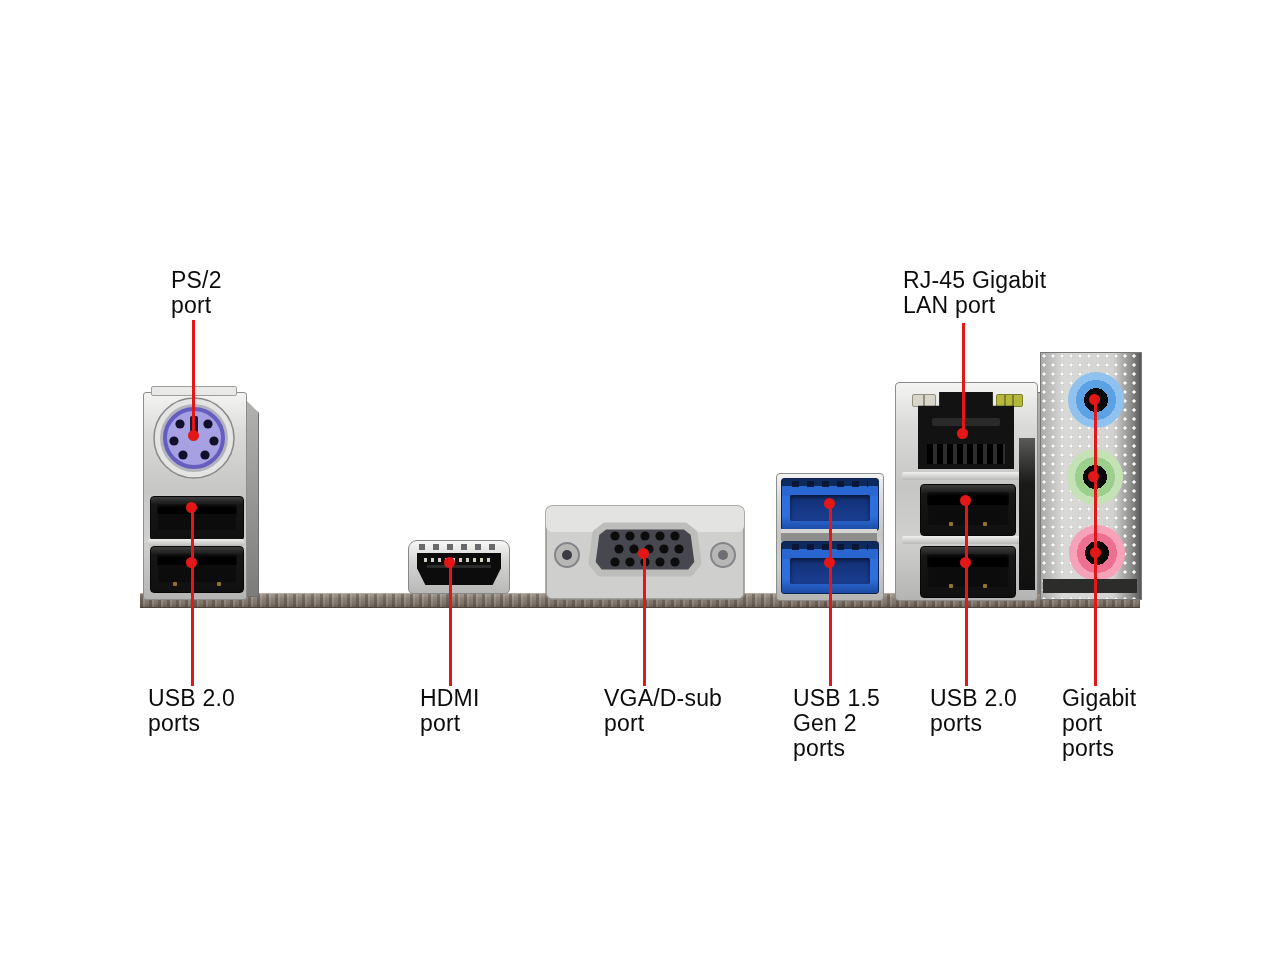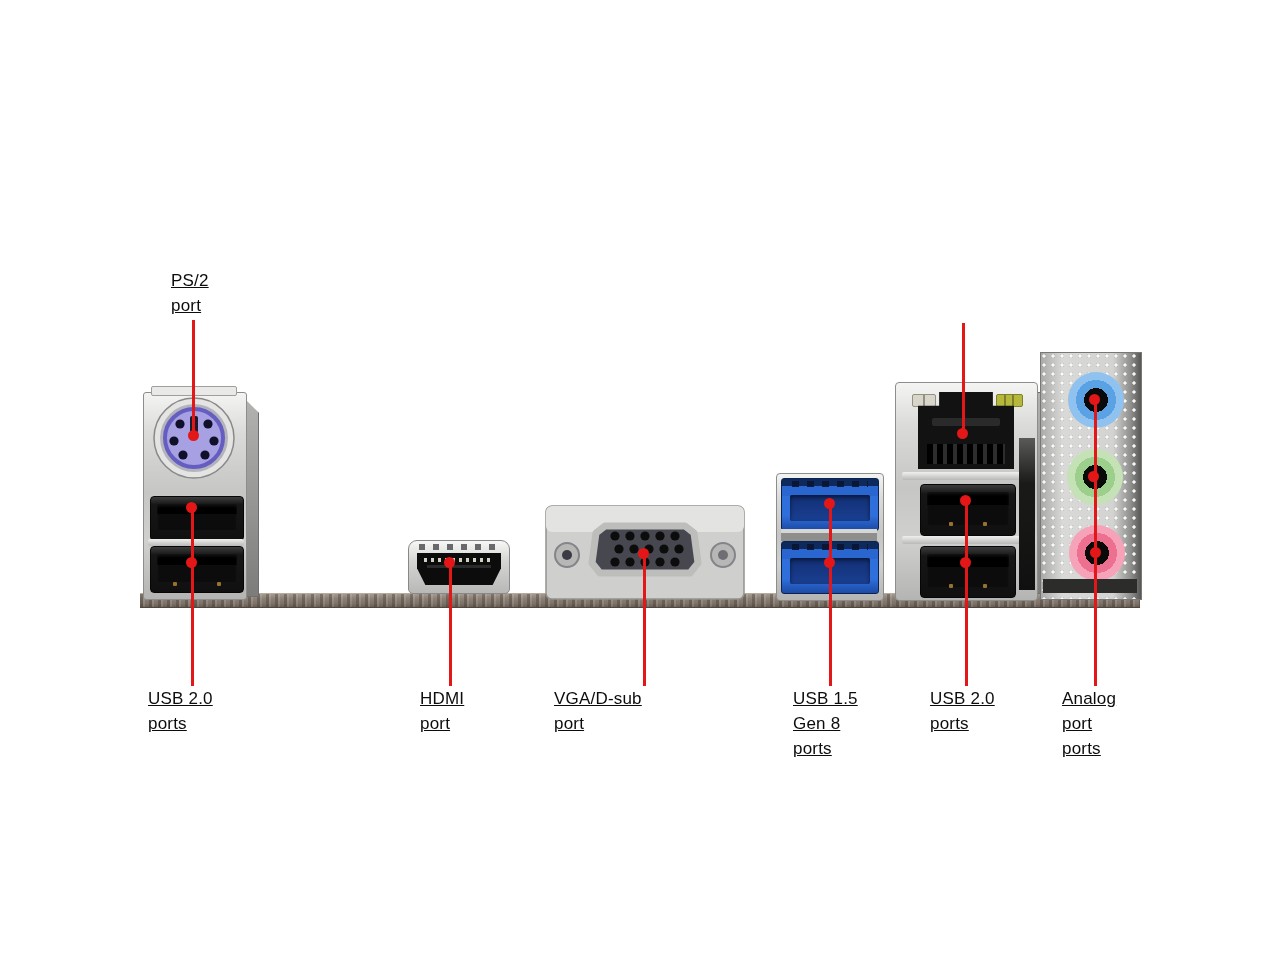--- a/index.html
+++ b/index.html
@@ -5,21 +5,21 @@
   html,body{margin:0;padding:0;background:#ffffff;}
   #canvas{
     position:relative;width:1280px;height:960px;background:var(--background,#ffffff);
     overflow:hidden;font-family:"Liberation Sans", sans-serif;
   }
   .abs{position:absolute;}
 
   
   .callout{
     position:absolute;color:var(--text-color,#0c0c0c);
-    font-size:17px;line-height:25px;letter-spacing:0.2px;white-space:nowrap;text-decoration:underline;
+    font-size:23px;line-height:25px;letter-spacing:0.2px;white-space:nowrap;
   }
   .callout span{display:block;}
   .leader{position:absolute;width:3px;background:var(--annotation-red,#e31717);}
   .dot{position:absolute;width:11px;height:11px;border-radius:50%;
        background:var(--annotation-red,#e31717);}
 
   
   .board-strip{
     left:140px;top:593px;width:1000px;height:13px;
     background:
@@ -238,40 +238,44 @@
   <div class="dot" style="left:960px;top:495px;"></div>
   <div class="dot" style="left:960px;top:557px;"></div>
   <div class="dot" style="left:1089px;top:394px;"></div>
   <div class="dot" style="left:1088px;top:471px;"></div>
   <div class="dot" style="left:1090px;top:547px;"></div>
 
   <div class="callout" style="left:171px;top:268px;">
     <span>PS/2</span>
     <span>port</span>
   </div>
+  <div class="callout" style="left:903px;top:268px;">
+    <span>RJ-45 Gigabit</span>
+    <span>LAN port</span>
+  </div>
   <div class="callout" style="left:148px;top:686px;">
     <span>USB 2.0</span>
     <span>ports</span>
   </div>
   <div class="callout" style="left:420px;top:686px;">
     <span>HDMI</span>
     <span>port</span>
   </div>
-  <div class="callout" style="left:554px;top:686px;">
+  <div class="callout" style="left:604px;top:686px;">
     <span>VGA/D-sub</span>
     <span>port</span>
   </div>
   <div class="callout" style="left:793px;top:686px;">
     <span>USB 1.5</span>
-    <span>Gen 8</span>
+    <span>Gen 2</span>
     <span>ports</span>
   </div>
   <div class="callout" style="left:930px;top:686px;">
     <span>USB 2.0</span>
     <span>ports</span>
   </div>
   <div class="callout" style="left:1062px;top:686px;">
-    <span>Analog</span>
+    <span>Gigabit</span>
     <span>port</span>
     <span>ports</span>
   </div>
 
 </div>
 
 </body></html>

